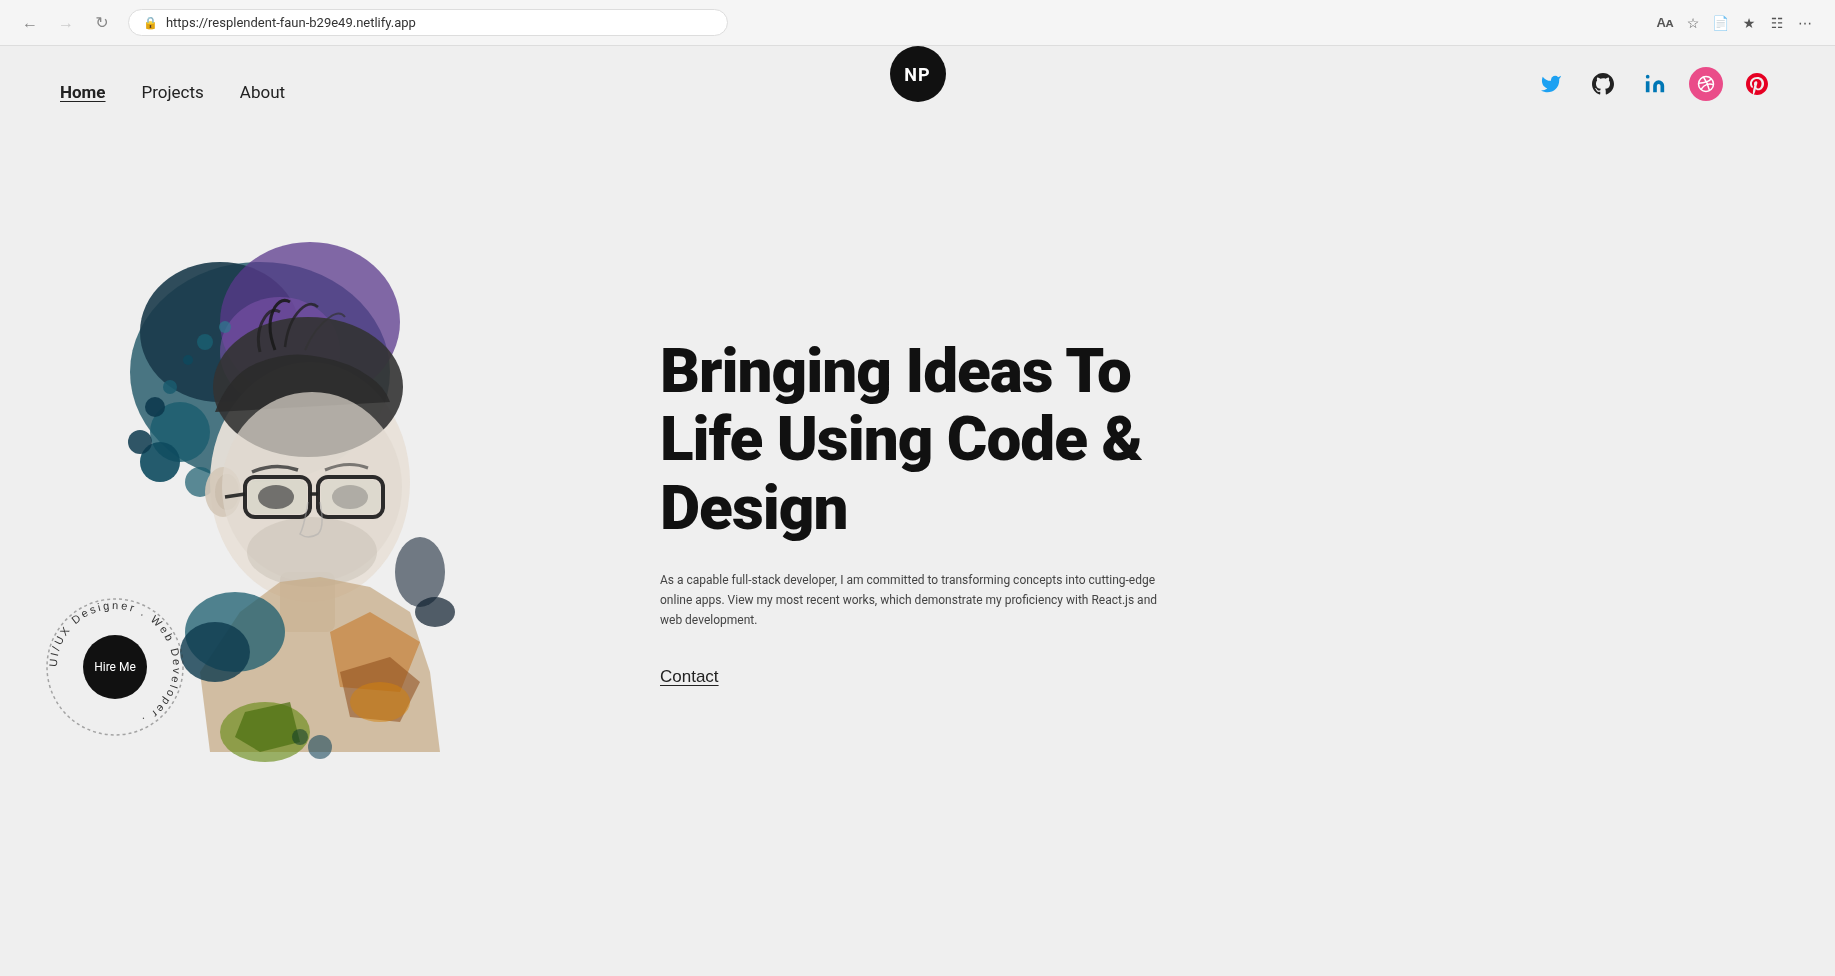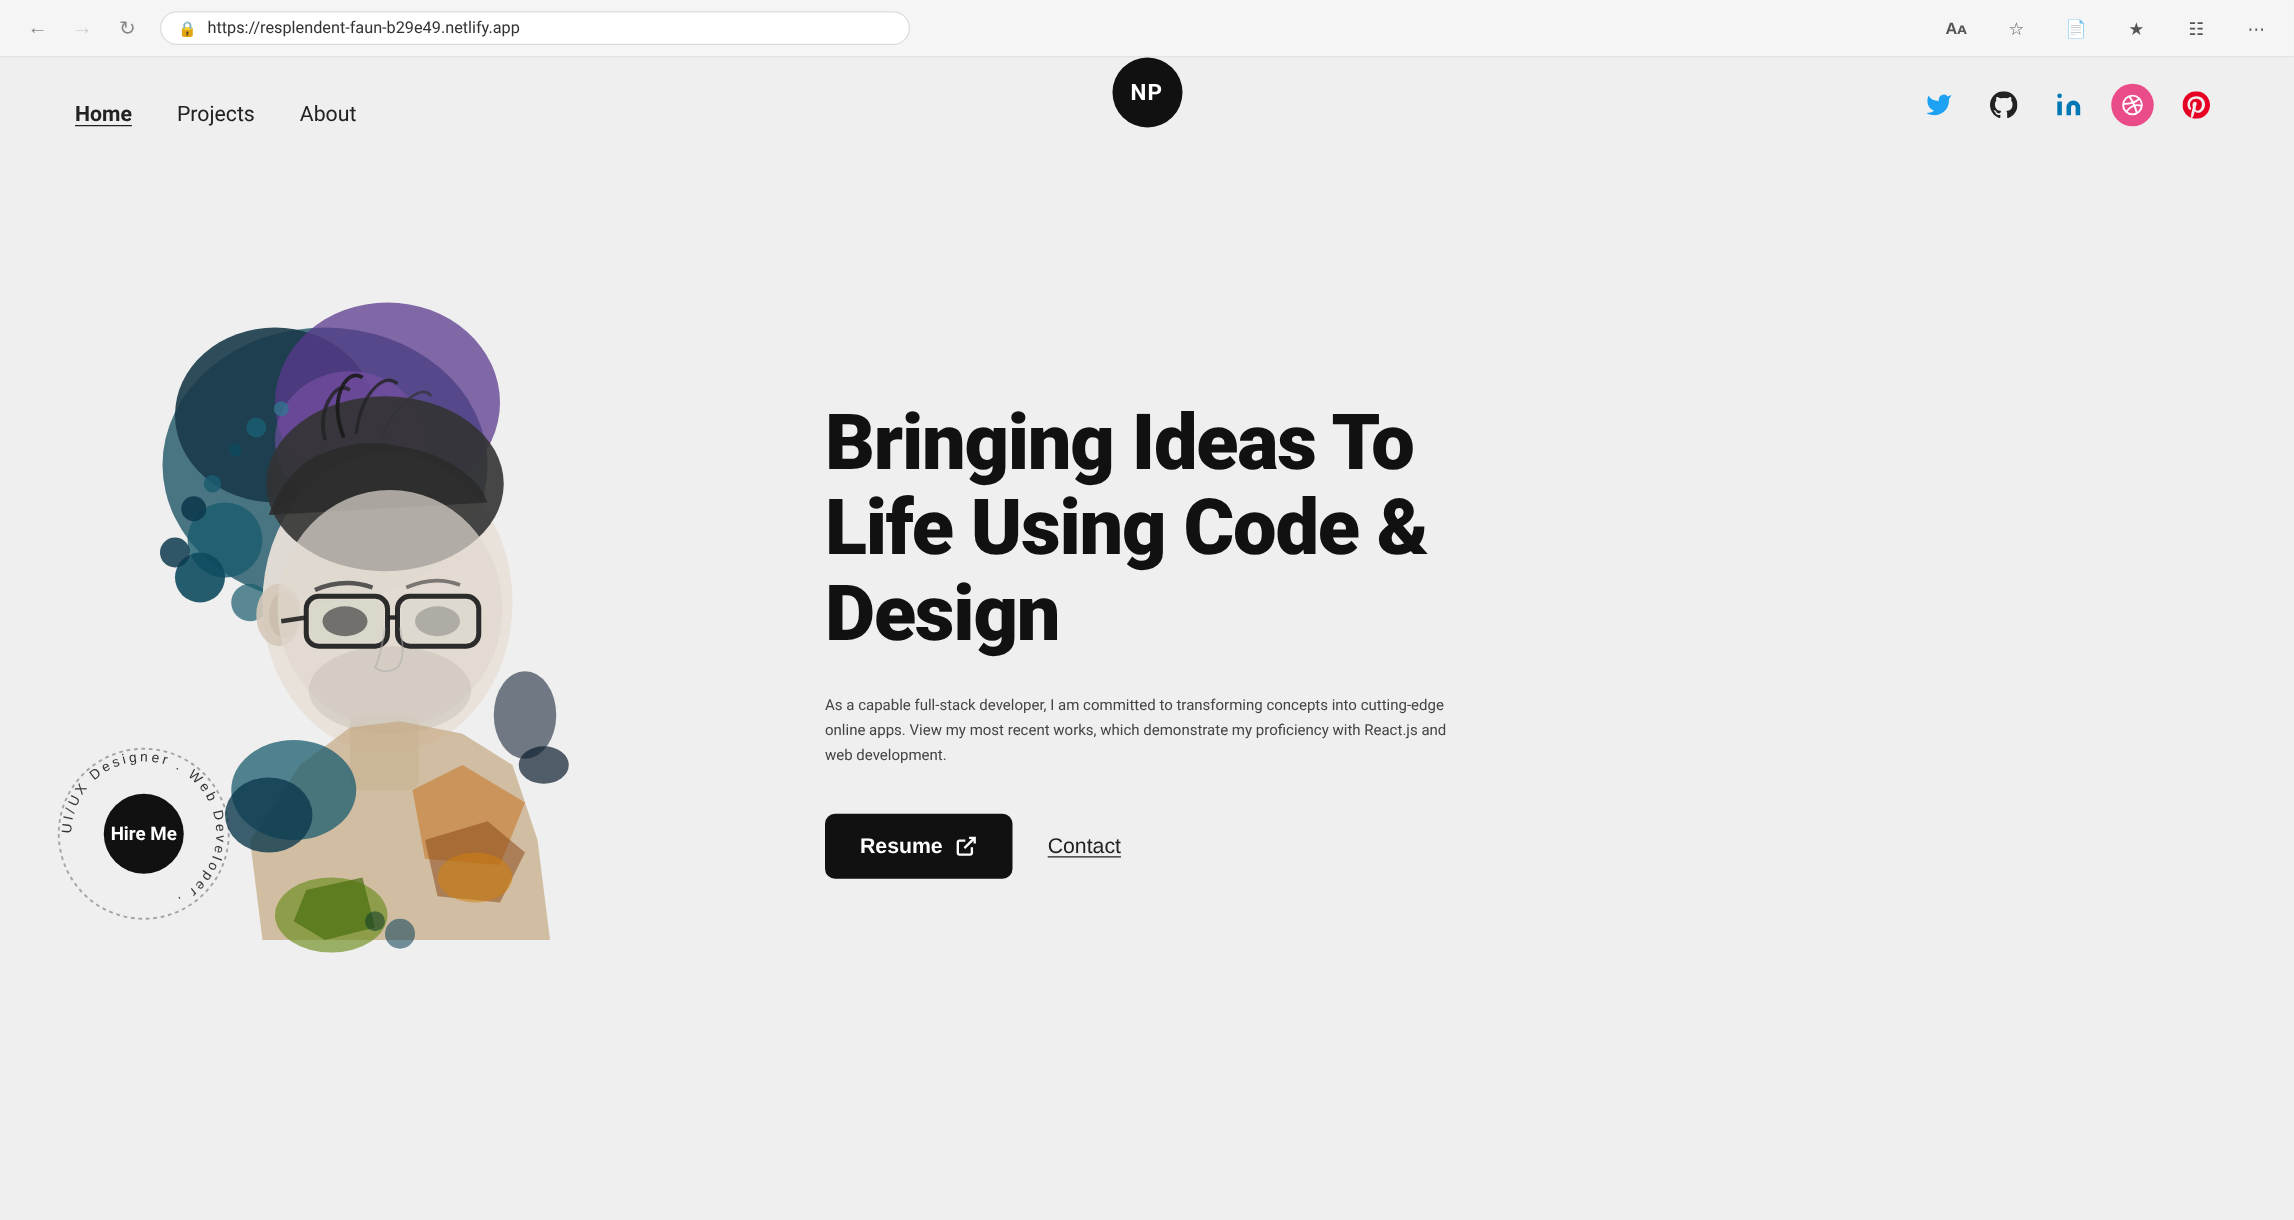--- a/index.html
+++ b/index.html
@@ -56,21 +56,21 @@
       gap: 8px;
     }
 
     .lock-icon {
       color: #888;
       font-size: 12px;
     }
 
     .browser-tools {
       display: flex;
-      gap: 20px;
+      gap: 0;
       margin-left: auto;
       align-items: flex-start;
     }
 
     .browser-tool-btn {
       width: 28px;
       height: 28px;
       border-radius: 50%;
       border: none;
       background: transparent;
@@ -194,22 +194,22 @@
       left: 50%;
       transform: translate(-50%, -50%);
       width: 64px;
       height: 64px;
       background: #111;
       border-radius: 50%;
       display: flex;
       align-items: center;
       justify-content: center;
       color: white;
-      font-size: 15px;
-      font-weight: 700;
+      font-size: 12px;
+      font-weight: 400;
       text-align: center;
       cursor: pointer;
     }
 
     
     .hero-content {
       flex: 1;
       padding-left: 80px;
       max-width: 600px;
     }
@@ -434,26 +434,18 @@
             <span>Hire Me</span>
           </div>
         </div>
       </div>
     </div>
 
     <div class="hero-content">
       <h1 class="hero-title">Bringing Ideas To Life Using Code &amp; Design</h1>
       <p class="hero-description">As a capable full-stack developer, I am committed to transforming concepts into cutting-edge online apps. View my most recent works, which demonstrate my proficiency with React.js and web development.</p>
       <div class="hero-actions">
-        <button class="resume-btn">
-          <span>Resume</span>
-          <svg width="18" height="18" viewBox="0 0 24 24" fill="none" stroke="white" stroke-width="2.5">
-              <path d="M18 13v6a2 2 0 01-2 2H5a2 2 0 01-2-2V8a2 2 0 012-2h6"></path>
-              <polyline points="15 3 21 3 21 9"></polyline>
-              <line x1="10" y1="14" x2="21" y2="3"></line>
-            </svg>
-        </button>
         <button class="contact-link">Contact</button>
       </div>
     </div>
   </div>
 
 </div>
 
 </body></html>

